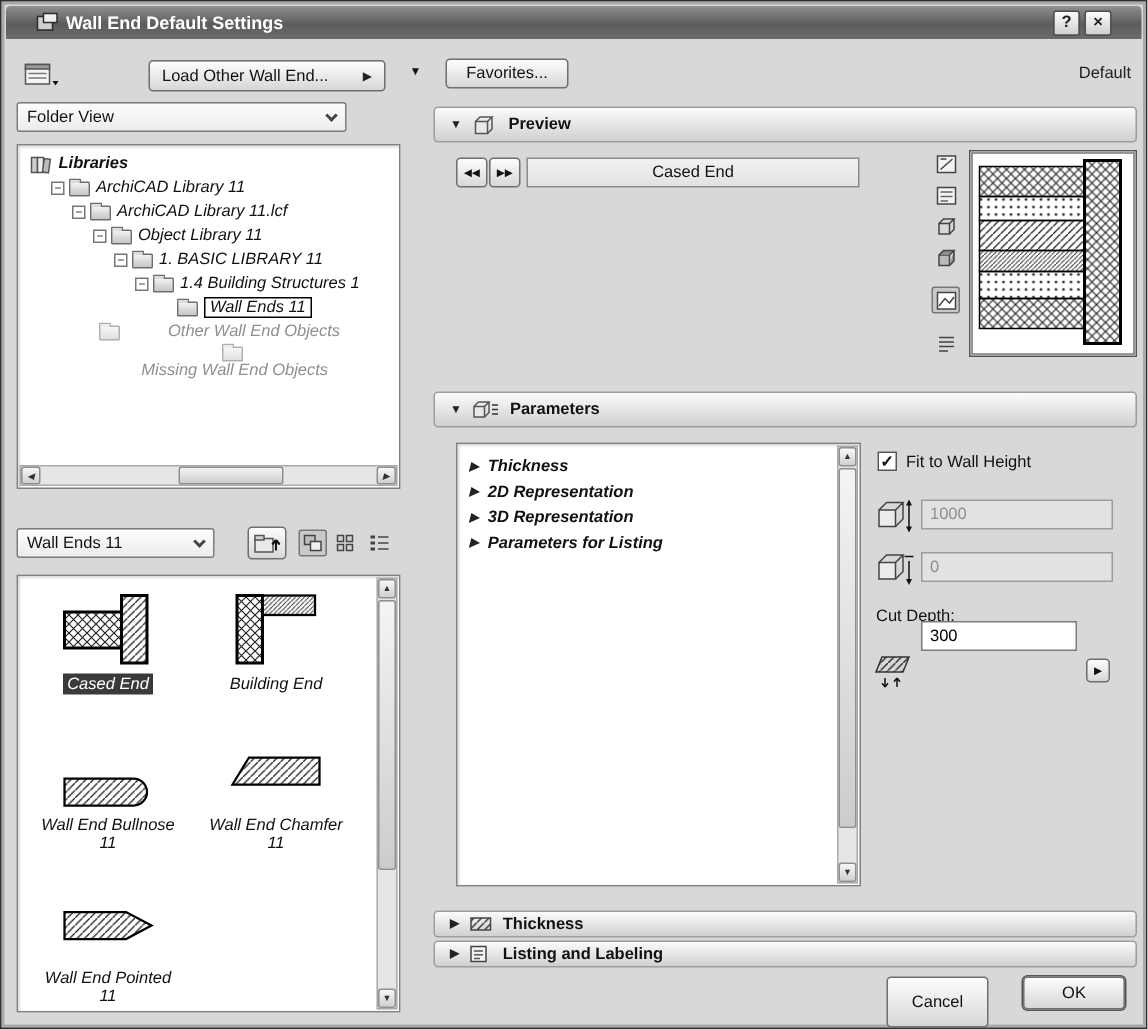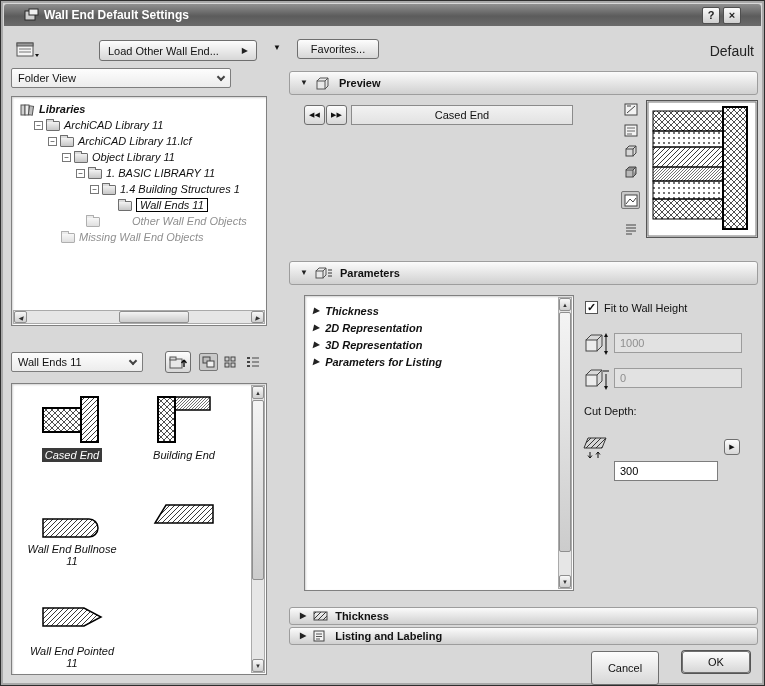--- a/index.html
+++ b/index.html
@@ -233,27 +233,27 @@
       <span class="expander">−</span>
       <span class="folder"></span>
       <span class="tree-label">1.4 Building Structures 1</span>
     </div>
 
     <div class="tree-row" style="padding-left:104px;">
       <span class="folder"></span>
       <span class="tree-label selected">Wall Ends 11</span>
     </div>
 
-    <div class="tree-row dim" style="padding-left:32px;gap:28px;">
+    <div class="tree-row dim" style="padding-left:12px;gap:28px;">
       <span class="exp-spacer"></span>
       <span class="folder"></span>
       <span class="tree-label">Other Wall End Objects</span>
     </div>
 
-    <div class="tree-row dim" style="padding-left:35px;">
+    <div class="tree-row dim" style="padding-left:35px;flex-direction:column;">
       <span class="exp-spacer"></span>
       <span class="folder"></span>
       <span class="tree-label">Missing Wall End Objects</span>
     </div>
 
     <div class="sb-track" style="left:1px; right:1px; bottom:1px; height:14px; align-items:center;">
       <span class="sb-btn" style="width:13px; height:12px;">
           <span>◀</span>
         </span>
       <span class="sb-thumb" style="margin-left:92px; width:70px; height:12px;"></span>
@@ -325,20 +325,21 @@
       <svg width="64" height="52" style="padding-top:14px;">
         <path d="M3 17 H49 A9 9 0 0 1 49 35 H3 Z" fill="url(#pd)" stroke="#000" stroke-width="1.5"></path>
       </svg>
       <div><span class="item-label">Wall End Bullnose 11</span></div>
     </div>
 
     <div class="grid-item" style="left:116px; top:104px;">
       <svg width="64" height="52">
         <path d="M14 17 H61 V35 H3 Z" fill="url(#pd)" stroke="#000" stroke-width="1.5"></path>
       </svg>
+      <div><span class="item-label">Wall End Chamfer 11</span></div>
     </div>
 
     <div class="grid-item" style="left:4px; top:208px;">
       <svg width="64" height="50">
         <path d="M3 16 H44 L61 25 L44 34 H3 Z" fill="url(#pd)" stroke="#000" stroke-width="1.5"></path>
       </svg>
       <div><span class="item-label">Wall End Pointed 11</span></div>
     </div>
 
 
@@ -350,21 +351,21 @@
       <span class="sb-btn" style="width:12px; height:13px; margin-top:auto;">
           <span>▼</span>
         </span>
     </div>
   </div>
 
   <div class="btn3d" style="left:296px; top:38px; width:82px; height:20px;">
     <span>Favorites...</span>
   </div>
 
-  <div class="static-label" style="right:10px; top:42px; font-size:14px; color:#222;">Default</div>
+  <div class="static-label" style="right:10px; top:42px; font-size:11px; color:#222;">Default</div>
 
   <div class="sectionbar" style="left:288px; top:70px; width:469px; height:24px;">
     <span class="tri">▼</span>
     <svg width="17" height="16">
       <rect x="2" y="6" width="8" height="8" fill="#e8e8e8" stroke="#555"></rect>
       <path d="M2 6 L5 3 L13 3 L10 6 M10 14 L13 11 L13 3" fill="none" stroke="#555"></path>
     </svg>
     <span>Preview</span>
   </div>
 
@@ -496,21 +497,21 @@
 
   <span class="static-label" style="left:583px; top:404px;">Cut Depth:</span>
 
   <div class="flat-icon" style="left:580px; top:430px; width:30px; height:30px;">
     <svg width="28" height="28">
       <path d="M6 6 L24 6 L20 16 L2 16 Z" fill="url(#pd)" stroke="#333"></path>
       <path d="M8 20 V26 M8 26 L6 23.5 M8 26 L10 23.5" stroke="#111" fill="none"></path>
       <path d="M16 26 V20 M16 20 L14 22.5 M16 20 L18 22.5" stroke="#111" fill="none"></path>
     </svg>
   </div>
-  <input class="field" style="left: 613px; top: 460px; width: 104px;" value="300">
+  <input class="field" style="left: 613px; top: 413px; width: 104px;" value="300">
   <div class="btn3d" style="left:723px; top:438px; width:16px; height:16px; font-size:7px;">
     <span>▶</span>
   </div>
 
   <div class="sectionbar" style="left:288px; top:606px; width:469px; height:18px;">
     <span class="tri">▶</span>
     <svg width="15" height="12">
       <rect x="1" y="2" width="13" height="8" fill="url(#pd)" stroke="#444"></rect>
     </svg>
     <span>Thickness</span>

